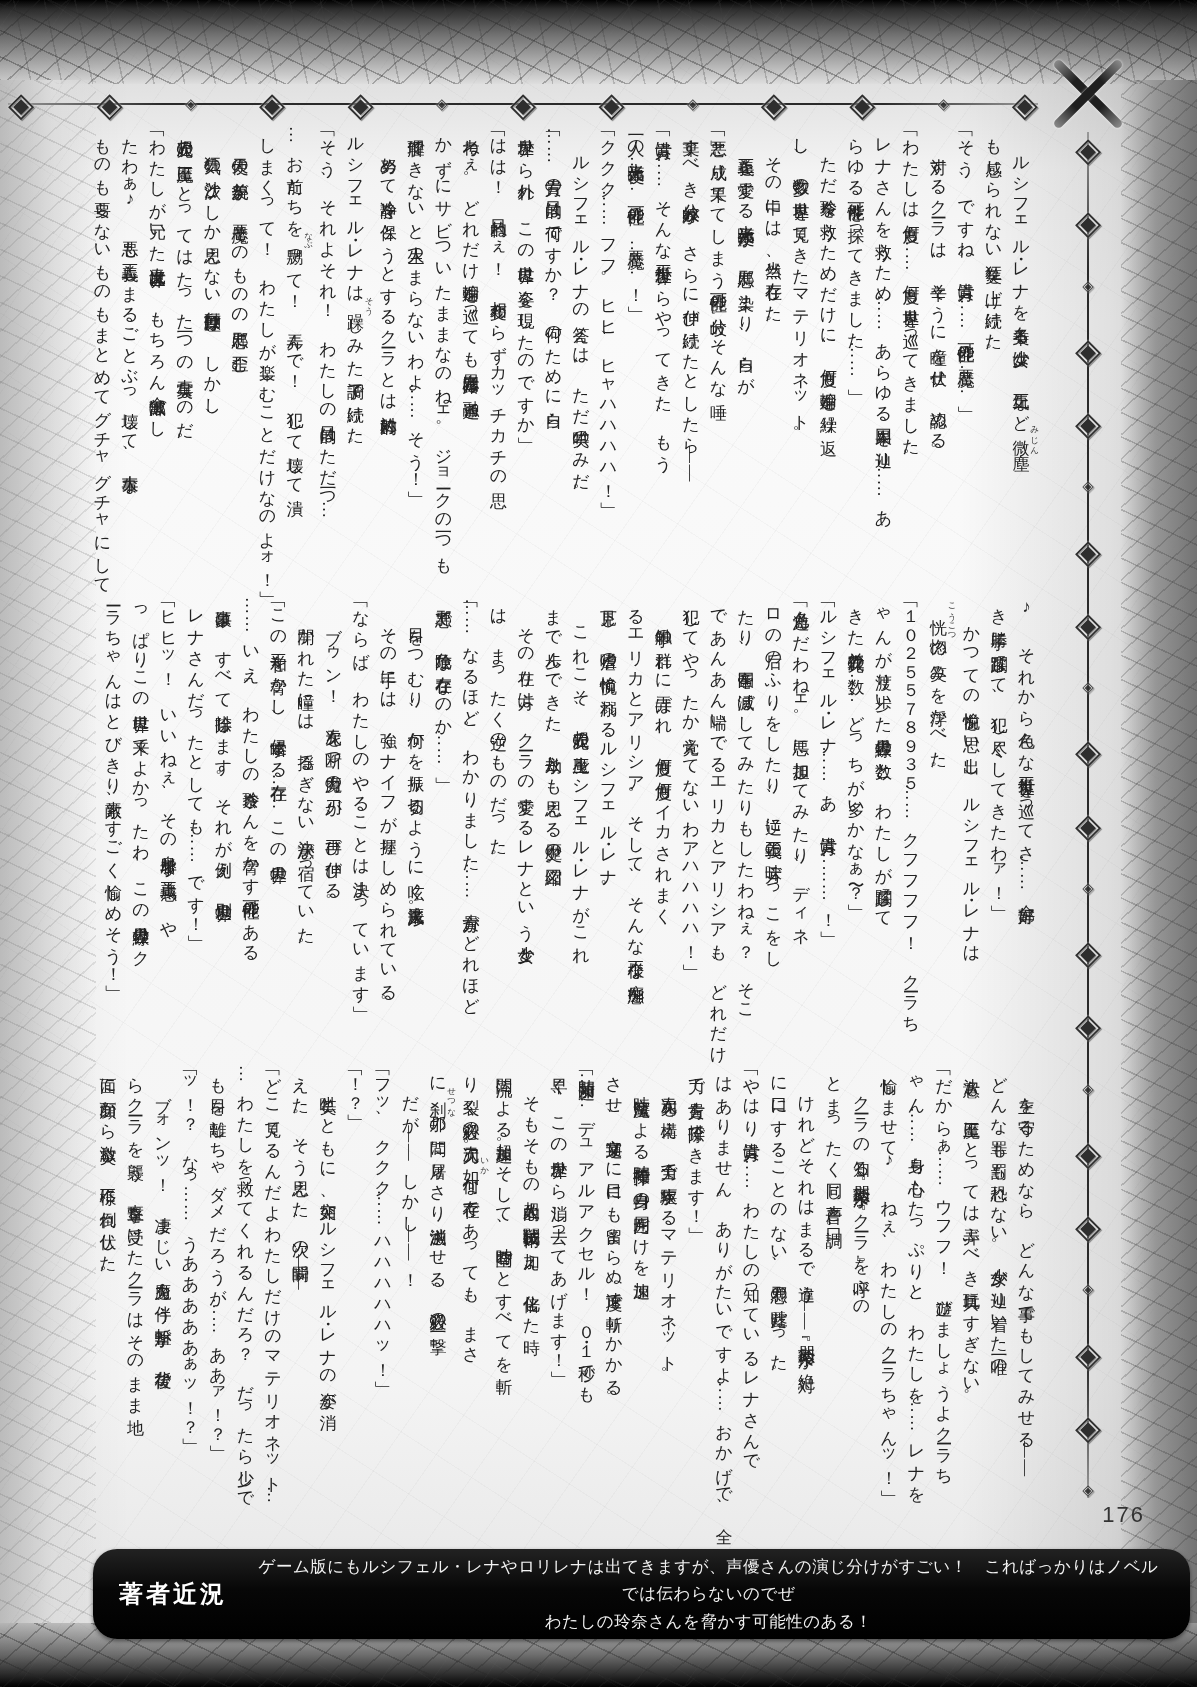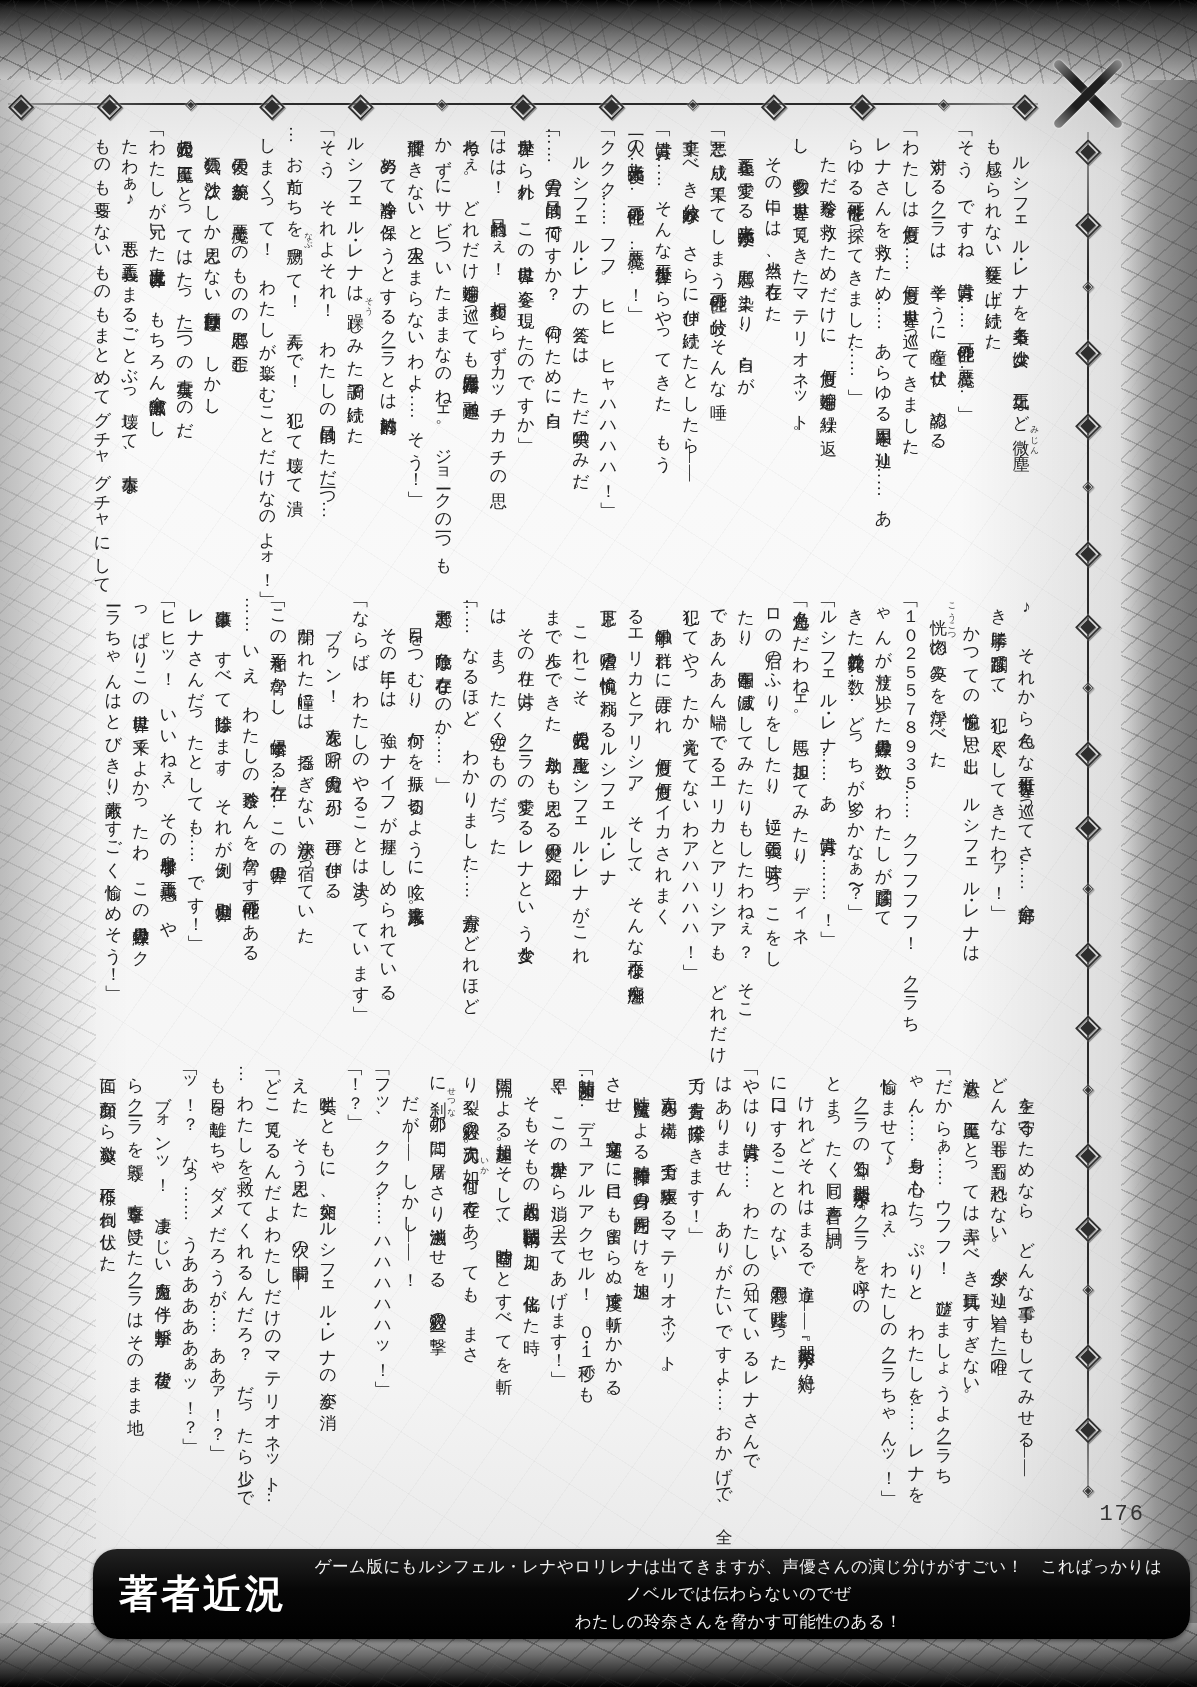--- a/index.html
+++ b/index.html
@@ -91,32 +91,32 @@
   
   #footer{
     position:absolute;left:93px;top:1549px;width:1097px;height:90px;
     background:linear-gradient(#222 0,#070707 45%,#000 100%);
     border-radius:24px;display:flex;align-items:center;
     padding:0 26px;box-sizing:border-box;gap:26px;z-index:6;
     box-shadow:0 2px 4px rgba(0,0,0,.5);
   }
   #footer .label{
     font-family:"Liberation Sans","DejaVu Sans",sans-serif;
-    font-size:39px;font-weight:bold;color:#ffffff;
+    font-size:24px;font-weight:bold;color:#ffffff;
     letter-spacing:3px;white-space:nowrap;
   }
   #footer .note{
     font-family:"Liberation Sans","DejaVu Sans",sans-serif;
     font-size:16.5px;color:#f2f2f2;line-height:1.65;letter-spacing:.5px;text-align:center;
   }
   
   #pageno{
     position:absolute;top:1502px;right:52px;
     font-size:22px;color:#333333;letter-spacing:2px;z-index:5;
-    font-family:Liberation Mono, monospace;
+    font-family:Liberation Sans, sans-serif;
   }
 </style>
 </head>
 <body>
 
 <div class="page">
 
   <div class="mosaic" id="border-top"></div>
   <div class="mosaic" id="border-left"></div>
   <div class="mosaic" id="border-right"></div>

